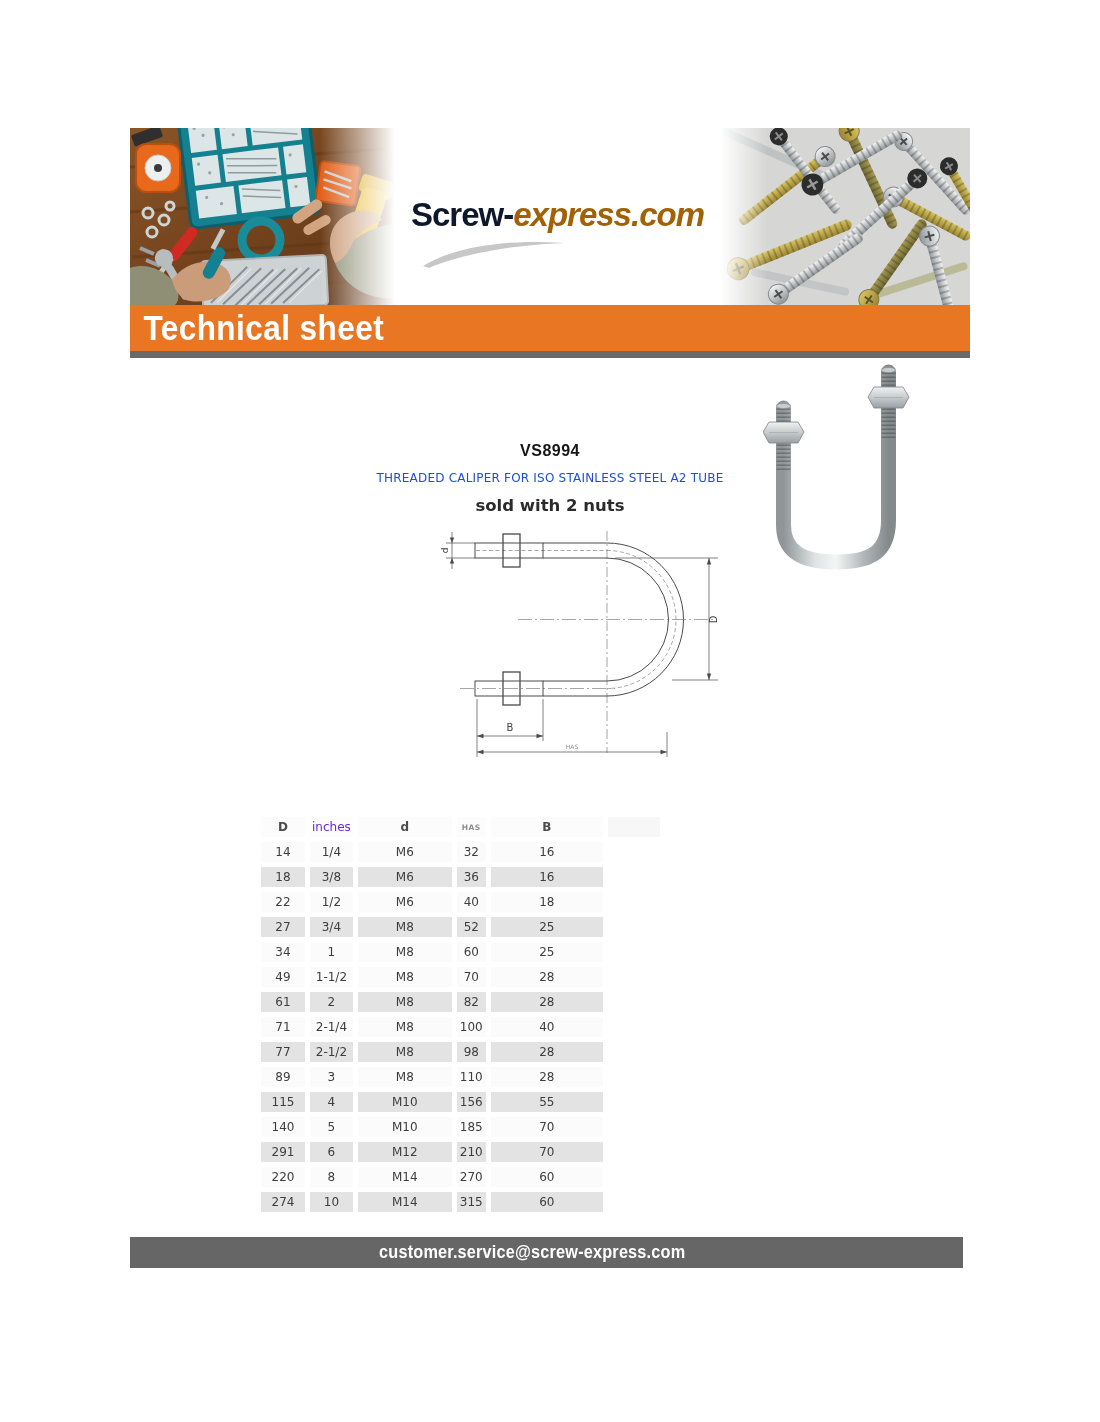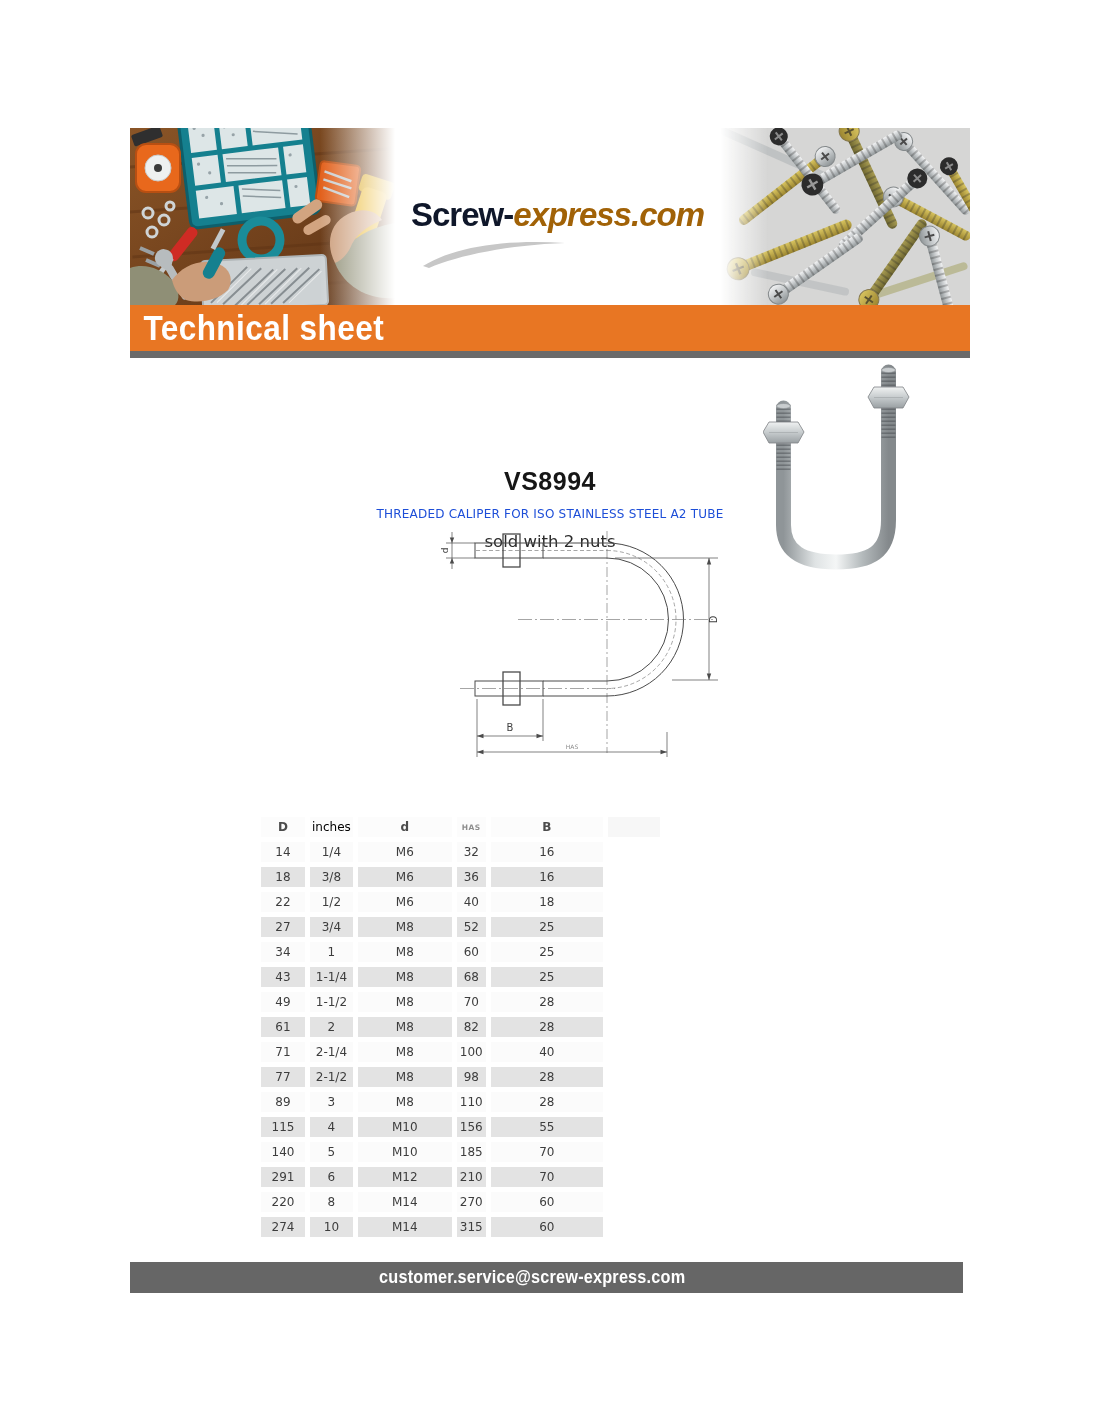--- a/index.html
+++ b/index.html
@@ -24,34 +24,34 @@
 
   
   .banner { height:46px; background:#e87623; overflow:hidden; }
   .banner span { display:inline-block; transform:scaleX(.9); transform-origin:center;
                  font-family:"Liberation Sans", sans-serif; font-weight:bold;
                  font-size:35px; line-height:46px; color:#ffffff; letter-spacing:.5px; }
   .divider-bar { height:7px; background:#6a6a6a; }
 
   
   .product-section { position:relative; height:440px; }
-  .code { text-align:center; padding-top:109px; font-family:"Liberation Sans", sans-serif;
-          font-size:25px; font-weight:bold; color:#161616; letter-spacing:.5px; }
+  .code { text-align:center; padding-top:84px; font-family:"Liberation Sans", sans-serif;
+          font-size:16px; font-weight:bold; color:#161616; letter-spacing:.5px; }
   .desc { text-align:center; margin-top:11px; font-size:12px; color:#1d4ed8; letter-spacing:.2px; }
-  .note { text-align:center; margin-top:11px; font-size:16.5px; color:#2b2b2b; }
+  .note { text-align:center; margin-top:11px; font-size:16.5px; color:#2b2b2b;font-weight:bold; }
   .drawing { position:absolute; left:310px; top:167px; width:300px; height:255px; }
   .drawing svg, .u-bolt-photo svg { display:block; width:100%; height:100%; }
   .u-bolt-photo { position:absolute; left:633px; top:2px; width:202px; height:212px; }
 
   
   .spec-table { margin:14px 0 0 126px; border-collapse:separate; border-spacing:5px;
                 font-size:12px; color:#3d3d3d; }
   .spec-table th, .spec-table td { height:20px; text-align:center; vertical-align:middle; padding:0 2px; }
   .spec-table thead th { background:#fcfcfc; font-weight:600; color:#4c4c4c; }
-  .spec-table thead th.inches { font-weight:400; color:#000000; }
+  .spec-table thead th.inches { font-weight:400; color:#6d28d9; }
   .spec-table thead th.has-h { font-size:7.5px; color:#8d8d8d; letter-spacing:.5px; }
   .spec-table thead th.ghost-h { background:#f7f7f7; }
   .spec-table tbody td { background:#fbfbfb; }
   .spec-table tbody td.shade { background:#e3e3e3; }
   .spec-table tbody td.ghost { background:transparent; }
 
   
   .footer-bar { margin-top:20px; width:833px; height:31px; background:#666666;
                 text-align:center; padding-right:52px; }
   .footer-bar span { display:inline-block; transform:scaleX(.93); transform-origin:right center;
@@ -456,28 +456,20 @@
           </tr>
           <tr>
             <td>34</td>
             <td>1</td>
             <td>M8</td>
             <td>60</td>
             <td>25</td>
             <td class="ghost"></td>
           </tr>
           <tr>
-            <td class="shade">43</td>
-            <td class="shade">1-1/4</td>
-            <td class="shade">M8</td>
-            <td class="shade">68</td>
-            <td class="shade">25</td>
-            <td class="ghost"></td>
-          </tr>
-          <tr>
             <td>49</td>
             <td>1-1/2</td>
             <td>M8</td>
             <td>70</td>
             <td>28</td>
             <td class="ghost"></td>
           </tr>
           <tr>
             <td class="shade">61</td>
             <td class="shade">2</td>

